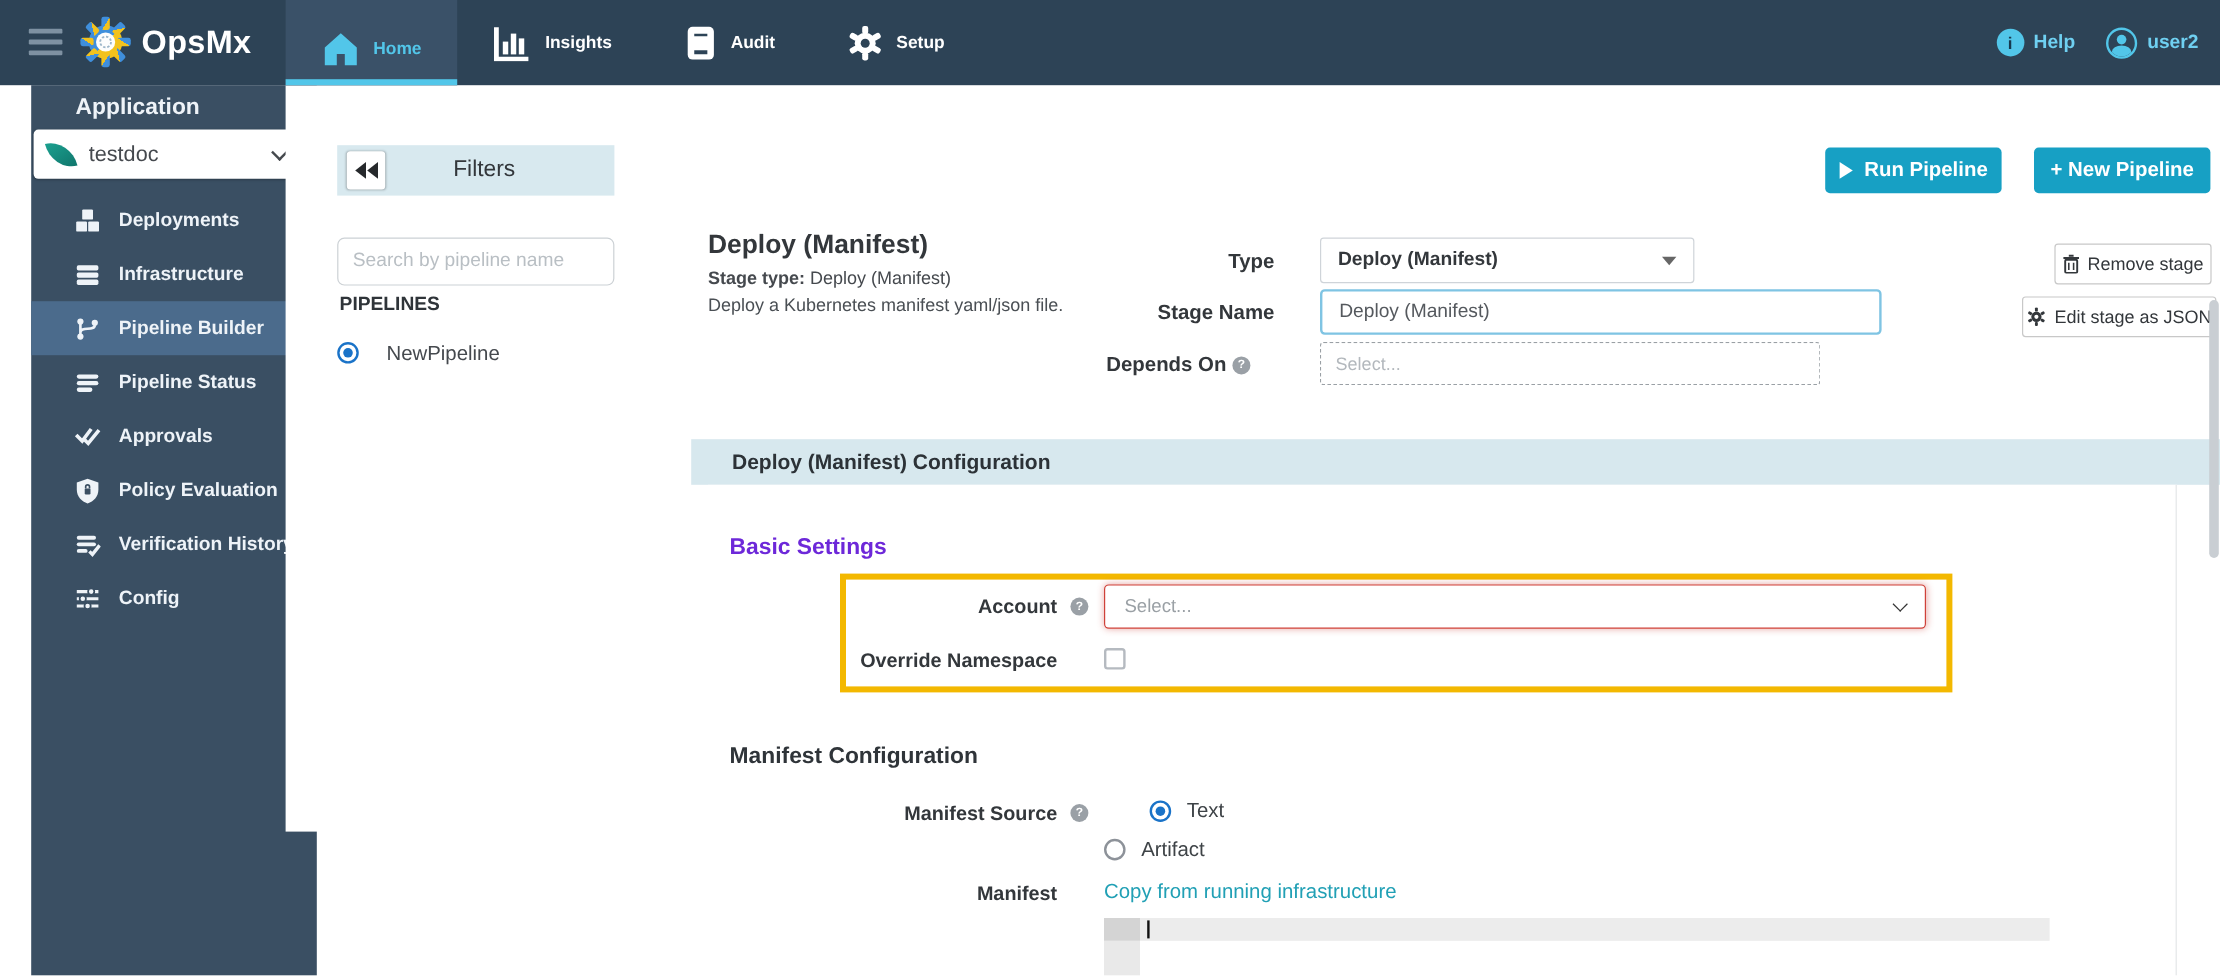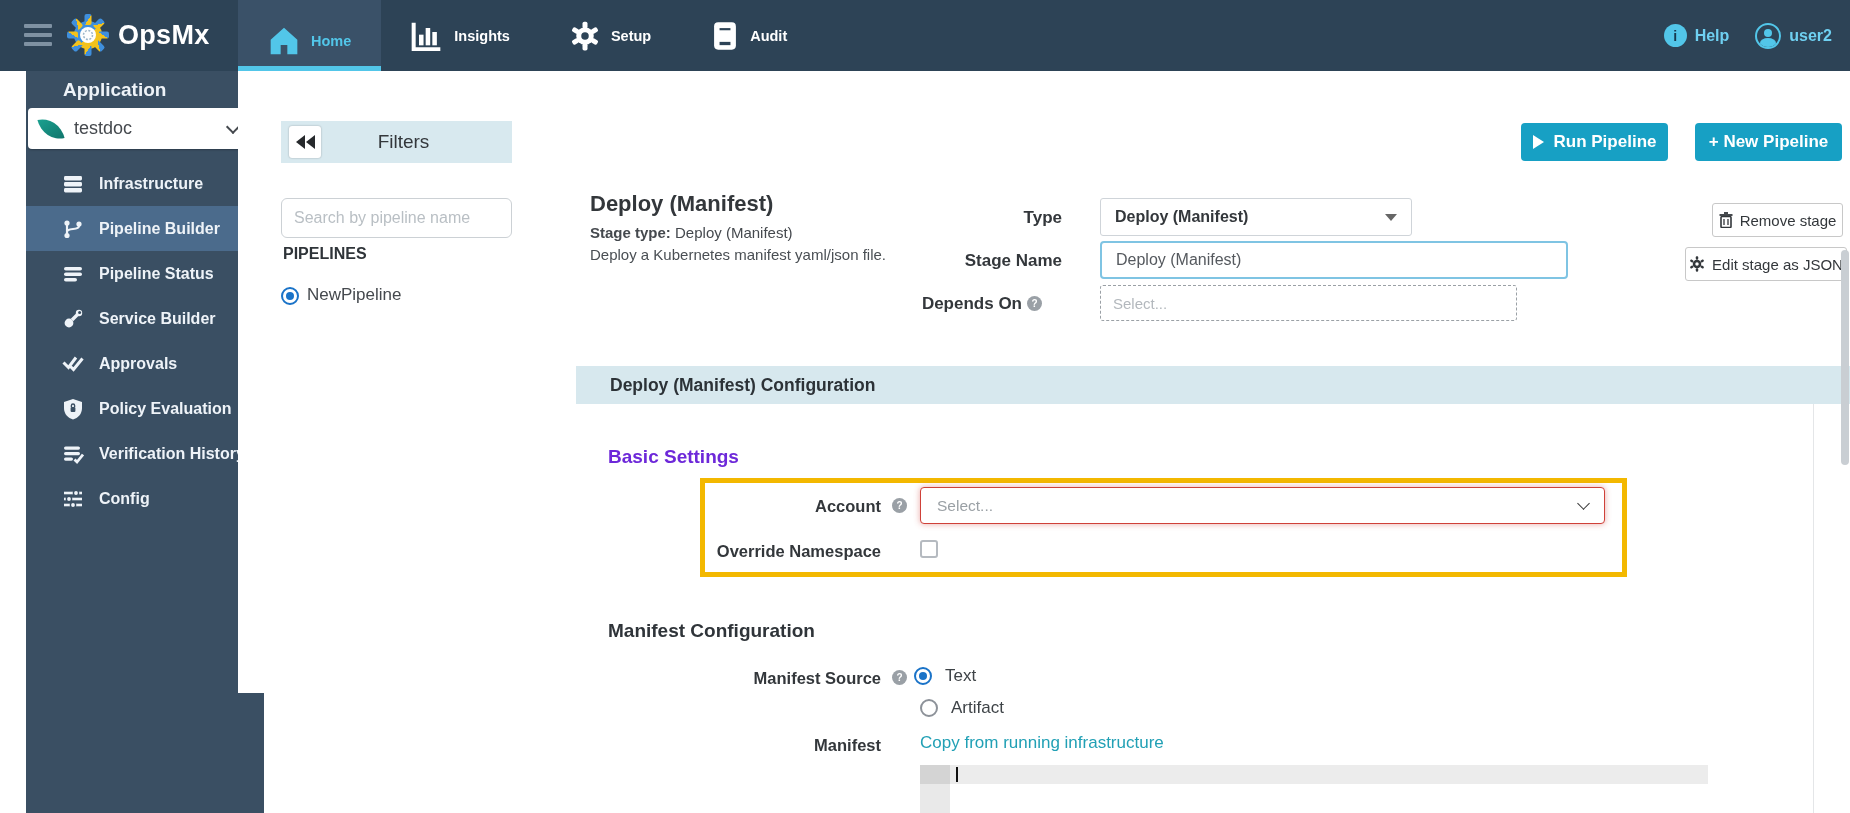--- a/index.html
+++ b/index.html
@@ -50,21 +50,21 @@
   .collapse-btn { width:32px; height:32px; background:#fff; border-radius:3px; margin-left:8px;
                   display:flex; align-items:center; justify-content:center; gap:1px; box-shadow:0 0 2px rgba(0,0,0,.3); }
   .tri-left { width:0; height:0; border-top:7px solid transparent; border-bottom:7px solid transparent; border-right:9px solid #26292c; }
   .filters-title { flex:1; text-align:center; font-size:19px; color:#33373b; margin-right:26px; }
 
   .search-input { position:absolute; left:43px; top:127px; width:231px; height:40px; border:1px solid #ccd1d5;
                   border-radius:6px; padding:0 12px; font-size:16px; color:#45494e; font-family:inherit; }
   .search-input::placeholder { color:#b9bfc4; }
 
   .pipelines-heading { position:absolute; left:45px; top:174px; font-size:16px; font-weight:bold; color:#2f3439; }
-  .pipeline-row { position:absolute; left:43px; top:214px; display:flex; align-items:flex-end; gap:8px; cursor:pointer; }
+  .pipeline-row { position:absolute; left:43px; top:214px; display:flex; align-items:flex-start; gap:23px; cursor:pointer; }
   .radio { width:18px; height:18px; border-radius:50%; border:2px solid #8d9299; background:#fff; position:relative; }
   .radio.checked { border-color:#1a73c8; }
   .radio.checked::after { content:""; position:absolute; left:3px; top:3px; width:8px; height:8px; border-radius:50%; background:#1a73c8; }
   .pipeline-row .p-name { font-size:17px; color:#45494e; }
 
   .stage-title { position:absolute; left:352px; top:120px; font-size:22px; font-weight:bold; color:#33373b; }
   .stage-type-line { position:absolute; left:352px; top:153px; font-size:15px; color:#45494e; }
   .stage-type-line b { font-weight:bold; }
   .stage-desc { position:absolute; left:352px; top:175px; font-size:15px; color:#4a4f54; }
 
@@ -117,21 +117,21 @@
   .account-select { position:absolute; left:682px; top:416px; width:685px; height:37px; background:#fff;
                     border:1.5px solid #cf4139; border-radius:4px; box-shadow:0 0 6px rgba(207,65,57,.45);
                     display:flex; align-items:center; padding:0 16px; cursor:pointer; }
   .account-select .ph { flex:1; font-size:15.5px; color:#9aa0a5; }
   .thin-chev { width:9px; height:9px; border-right:1.6px solid #333; border-bottom:1.6px solid #333; transform:rotate(45deg); margin-top:-4px; }
 
   .checkbox { position:absolute; left:682px; top:469px; width:18px; height:18px; border:2px solid #b5bac0; border-radius:3px; background:#fff; cursor:pointer; }
 
   .h-manifest { position:absolute; left:370px; top:549px; font-size:19px; font-weight:bold; color:#2f3439; }
   .radio-row { position:absolute; display:flex; align-items:center; gap:13px; cursor:pointer; }
-  .rr-text { left:676px; top:595px; }
+  .rr-text { left:720px; top:595px; }
   .rr-artifact { left:682px; top:627px; }
   .radio-row .r-label { font-size:17px; color:#3e4347; }
 
   .copy-link { position:absolute; left:682px; top:662px; font-size:17px; color:#21a0b5; cursor:pointer; }
 
   .editor { position:absolute; left:682px; top:694px; width:788px; height:48px; background:#fff; cursor:text; }
   .editor .line1 { position:absolute; left:0; top:0; width:788px; height:19px; background:#ececec; }
   .editor .gut1 { position:absolute; left:0; top:0; width:30px; height:19px; background:#d4d4d4; }
   .editor .gut2 { position:absolute; left:0; top:19px; width:30px; height:29px; background:#e9e9e9; }
   .editor .cursor { position:absolute; left:36px; top:2px; width:1.5px; height:15px; background:#111; }
@@ -187,42 +187,42 @@
       <div class="nav-tab">
         <svg width="32" height="30" viewBox="0 0 24 22">
           <path d="M2 1 L2 21 L22 21" stroke="#fff" stroke-width="3" fill="none"></path>
           <rect x="6" y="10" width="3.4" height="8" fill="#fff"></rect>
           <rect x="11" y="5" width="3.4" height="13" fill="#fff"></rect>
           <rect x="16" y="8" width="3.4" height="10" fill="#fff"></rect>
         </svg>
         <span class="tab-label">Insights</span>
       </div>
       <div class="nav-tab">
+        <svg width="28" height="30" viewBox="0 0 20 22">
+          <rect x="2" y="1" width="16" height="20" rx="3" fill="#fff"></rect>
+          <line x1="6" y1="6" x2="14" y2="6" stroke="#2d4356" stroke-width="1.6"></line>
+          <line x1="6" y1="16.5" x2="14" y2="16.5" stroke="#2d4356" stroke-width="2.4"></line>
+        </svg>
+        <span class="tab-label">Audit</span>
+      </div>
+      <div class="nav-tab">
         <svg width="30" height="30" viewBox="0 0 24 24">
           <g fill="#fff">
             <circle cx="12" cy="12" r="7"></circle>
             <rect x="10" y="0.5" width="4" height="5.5" rx="1.4"></rect>
             <rect x="10" y="0.5" width="4" height="5.5" rx="1.4" transform="rotate(60 12 12)"></rect>
             <rect x="10" y="0.5" width="4" height="5.5" rx="1.4" transform="rotate(120 12 12)"></rect>
             <rect x="10" y="0.5" width="4" height="5.5" rx="1.4" transform="rotate(180 12 12)"></rect>
             <rect x="10" y="0.5" width="4" height="5.5" rx="1.4" transform="rotate(240 12 12)"></rect>
             <rect x="10" y="0.5" width="4" height="5.5" rx="1.4" transform="rotate(300 12 12)"></rect>
           </g>
           <circle cx="12" cy="12" r="3" fill="#2d4356"></circle>
         </svg>
         <span class="tab-label">Setup</span>
       </div>
-      <div class="nav-tab">
-        <svg width="28" height="30" viewBox="0 0 20 22">
-          <rect x="2" y="1" width="16" height="20" rx="3" fill="#fff"></rect>
-          <line x1="6" y1="6" x2="14" y2="6" stroke="#2d4356" stroke-width="1.6"></line>
-          <line x1="6" y1="16.5" x2="14" y2="16.5" stroke="#2d4356" stroke-width="2.4"></line>
-        </svg>
-        <span class="tab-label">Audit</span>
-      </div>
     </div>
 
     <div class="nav-right">
       <div class="nav-help">
         <span class="help-badge">i</span>
         <span class="lbl">Help</span>
       </div>
       <div class="nav-user">
         <span class="avatar">
             <span class="head"></span>
@@ -240,20 +240,32 @@
       <span class="leaf"></span>
       <span class="app-name">testdoc</span>
       <span class="chev-down"></span>
     </div>
 
     <div class="sb-items">
       <div class="sb-item">
         <span class="sb-icon">
           <svg width="22" height="22" viewBox="0 0 22 22">
               <g fill="#eef3f8">
+                <rect x="6.5" y="1.5" width="9" height="8.5" rx="1"></rect>
+                <rect x="1.5" y="11.5" width="9" height="8.5" rx="1"></rect>
+                <rect x="11.5" y="11.5" width="9" height="8.5" rx="1"></rect>
+              </g>
+            </svg>
+        </span>
+        <span class="sb-label">Deployments</span>
+      </div>
+      <div class="sb-item">
+        <span class="sb-icon">
+          <svg width="22" height="22" viewBox="0 0 22 22">
+              <g fill="#eef3f8">
                 <rect x="2" y="3" width="18" height="4.4" rx="1.4"></rect>
                 <rect x="2" y="9" width="18" height="4.4" rx="1.4"></rect>
                 <rect x="2" y="15" width="18" height="4.4" rx="1.4"></rect>
               </g>
             </svg>
         </span>
         <span class="sb-label">Infrastructure</span>
       </div>
       <div class="sb-item active">
         <span class="sb-icon">
@@ -270,31 +282,20 @@
         <span class="sb-icon">
           <svg width="22" height="22" viewBox="0 0 22 22">
               <g fill="#eef3f8">
                 <rect x="2" y="4" width="18" height="3.6" rx="1.8"></rect>
                 <rect x="2" y="9.5" width="18" height="3.6" rx="1.8"></rect>
                 <rect x="2" y="15" width="13" height="3.6" rx="1.8"></rect>
               </g>
             </svg>
         </span>
         <span class="sb-label">Pipeline Status</span>
-      </div>
-      <div class="sb-item">
-        <span class="sb-icon">
-          <svg width="22" height="22" viewBox="0 0 22 22">
-              <circle cx="7" cy="15" r="4.4" fill="#eef3f8"></circle>
-              <path d="M10 12 L17 5" stroke="#eef3f8" stroke-width="3.4"></path>
-              <circle cx="17" cy="5" r="3.2" fill="#eef3f8"></circle>
-              <circle cx="17.6" cy="4.4" r="1.5" fill="#3a4f63"></circle>
-            </svg>
-        </span>
-        <span class="sb-label">Service Builder</span>
       </div>
       <div class="sb-item">
         <span class="sb-icon">
           <svg width="22" height="22" viewBox="0 0 22 22">
               <path d="M1.5 9.5 L6.5 14.5 L14 4.5" stroke="#eef3f8" stroke-width="3" fill="none"></path>
               <path d="M8.5 13.5 L11.5 16.5 L20.5 5.5" stroke="#eef3f8" stroke-width="3" fill="none"></path>
             </svg>
         </span>
         <span class="sb-label">Approvals</span>
       </div>

